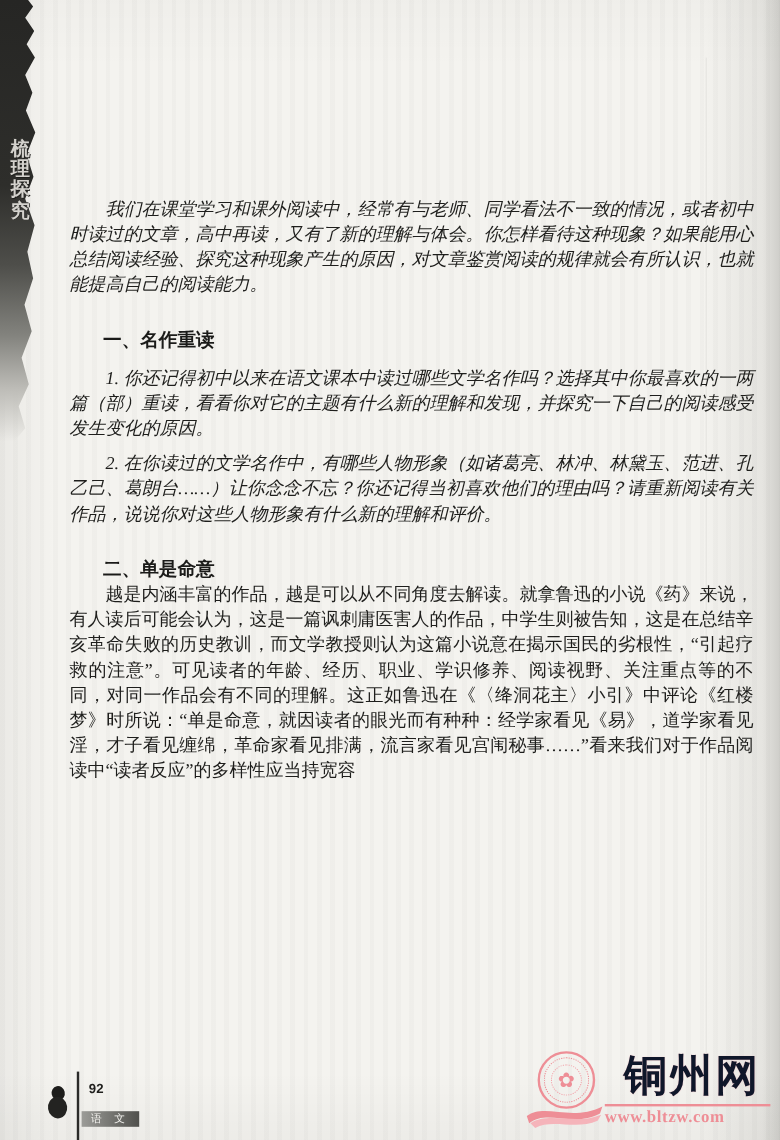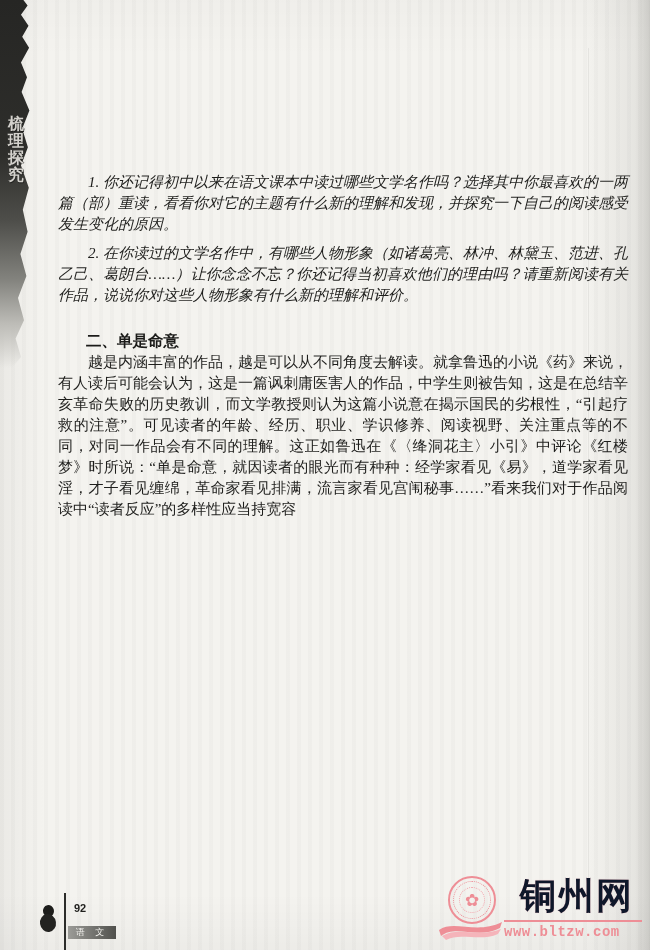--- a/index.html
+++ b/index.html
@@ -61,38 +61,40 @@
     border:2.5px solid #ee8e96;box-shadow:inset 0 0 0 3px rgba(238,142,150,0.0);}
   .medallion .ring{position:absolute;inset:3px;border-radius:50%;border:1.5px dotted #ee8e96;}
   .medallion .ring2{position:absolute;inset:9px;border-radius:50%;border:1px dotted #f2a6ad;}
   .wm-flower{position:absolute;inset:0;display:flex;align-items:center;justify-content:center;
     color:#ee8e96;font-size:17px;}
   .ribbon{position:absolute;left:0px;top:40px;}
   .wm-name{position:absolute;left:66px;top:0px;width:146px;
     font-family:"Liberation Sans",sans-serif;font-weight:bold;font-size:36px;line-height:40px;
     letter-spacing:2px;color:#0f172a;text-shadow:0 0 1px #f6bcc1;text-align:center;}
   .wm-url{position:absolute;left:66px;top:44px;width:138px;
-    font-family:Liberation Mono, monospace;font-weight:bold;font-size:14px;
+    font-family:Liberation Serif, serif;font-weight:bold;font-size:14px;
     color:#ee8e96;border-top:2px solid #ee8e96;padding-top:2px;letter-spacing:0.5px;}
 </style>
 </head>
 <body>
 
 <div class="page">
 
   <div class="texture"></div>
   <div class="fold-line"></div>
   <div class="right-shade"></div>
 
   <div class="book-edge"></div>
   <div class="tab-text">梳理探究</div>
 
 
   <div class="content">
+    <p class="intro">我们在课堂学习和课外阅读中，经常有与老师、同学看法不一致的情况，或者初中时读过的文章，高中再读，又有了新的理解与体会。你怎样看待这种现象？如果能用心总结阅读经验、探究这种现象产生的原因，对文章鉴赏阅读的规律就会有所认识，也就能提高自己的阅读能力。</p>
 
+    <h2 class="sec">一、名作重读</h2>
     <p class="exercise ex-first">1. 你还记得初中以来在语文课本中读过哪些文学名作吗？选择其中你最喜欢的一两篇（部）重读，看看你对它的主题有什么新的理解和发现，并探究一下自己的阅读感受发生变化的原因。</p>
     <p class="exercise ex-next">2. 在你读过的文学名作中，有哪些人物形象（如诸葛亮、林冲、林黛玉、范进、孔乙己、葛朗台……）让你念念不忘？你还记得当初喜欢他们的理由吗？请重新阅读有关作品，说说你对这些人物形象有什么新的理解和评价。</p>
 
     <h2 class="sec">二、单是命意</h2>
     <p>越是内涵丰富的作品，越是可以从不同角度去解读。就拿鲁迅的小说《药》来说，有人读后可能会认为，这是一篇讽刺庸医害人的作品，中学生则被告知，这是在总结辛亥革命失败的历史教训，而文学教授则认为这篇小说意在揭示国民的劣根性，“引起疗救的注意”。可见读者的年龄、经历、职业、学识修养、阅读视野、关注重点等的不同，对同一作品会有不同的理解。这正如鲁迅在《〈绛洞花主〉小引》中评论《红楼梦》时所说：“单是命意，就因读者的眼光而有种种：经学家看见《易》，道学家看见淫，才子看见缠绵，革命家看见排满，流言家看见宫闱秘事……”看来我们对于作品阅读中“读者反应”的多样性应当持宽容</p>
   </div>
 
   <div class="gourd">
     <div class="g-top"></div>
     <div class="g-bot"></div>

